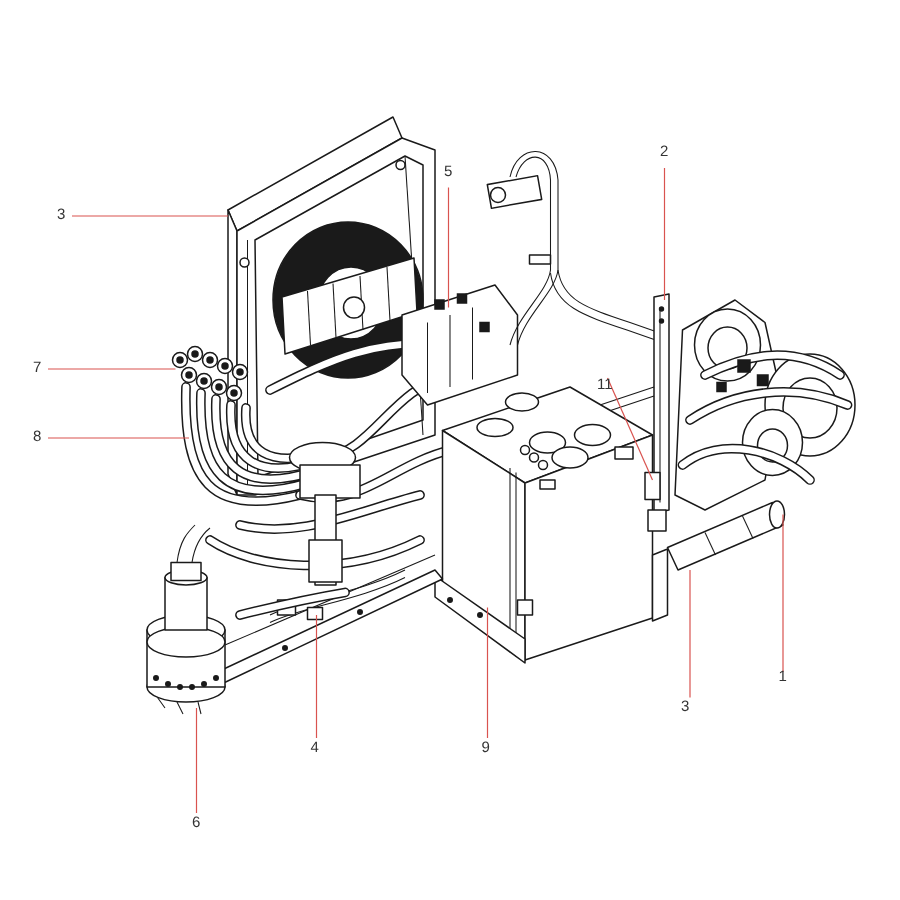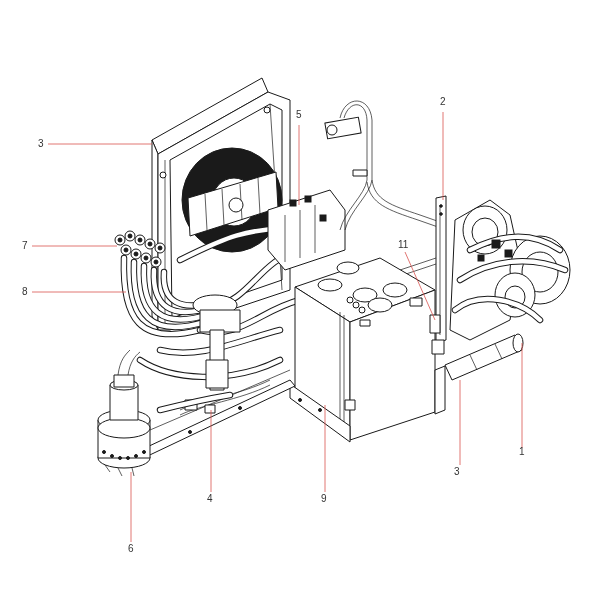--- a/index.html
+++ b/index.html
@@ -226,13 +226,13 @@
 <div class="callout-label" style="left:519px;top:447px;">1</div>
 <div class="callout-label" style="left:440px;top:97px;">2</div>
 <div class="callout-label" style="left:38px;top:139px;">3</div>
 <div class="callout-label" style="left:207px;top:494px;">4</div>
 <div class="callout-label" style="left:296px;top:110px;">5</div>
 <div class="callout-label" style="left:128px;top:544px;">6</div>
 <div class="callout-label" style="left:22px;top:241px;">7</div>
 <div class="callout-label" style="left:22px;top:287px;">8</div>
 <div class="callout-label" style="left:321px;top:494px;">9</div>
 <div class="callout-label" style="left:454px;top:467px;">3</div>
-<div class="callout-label" style="left:398px;top:240px;">11</div>
+<div class="callout-label" style="left:398px;top:252px;">11</div>
 
 </body></html>

